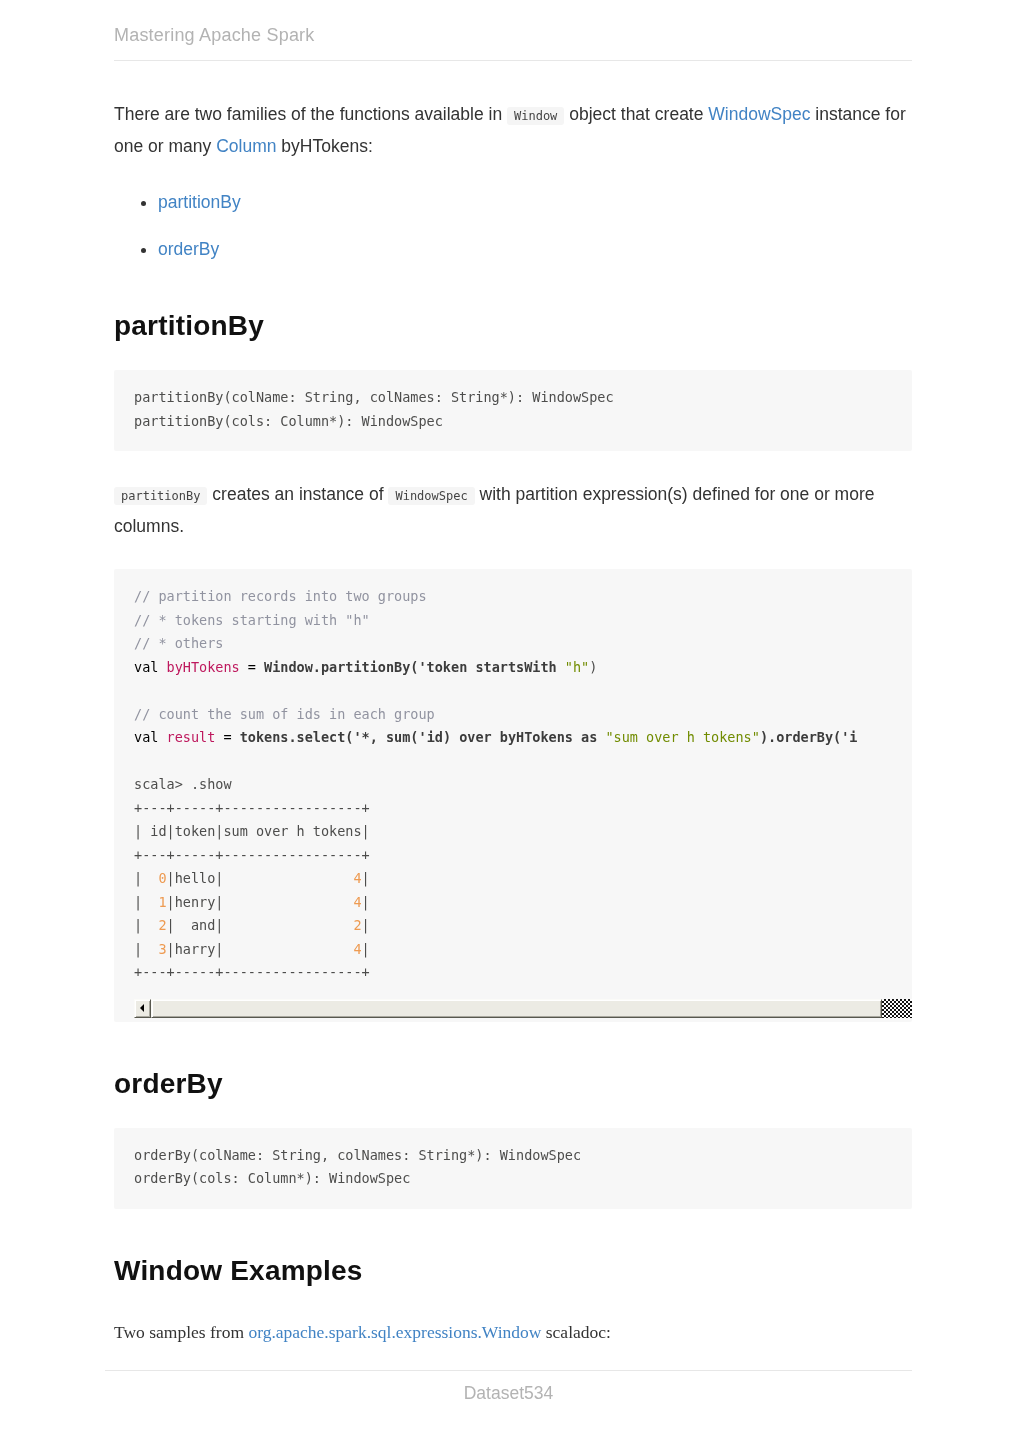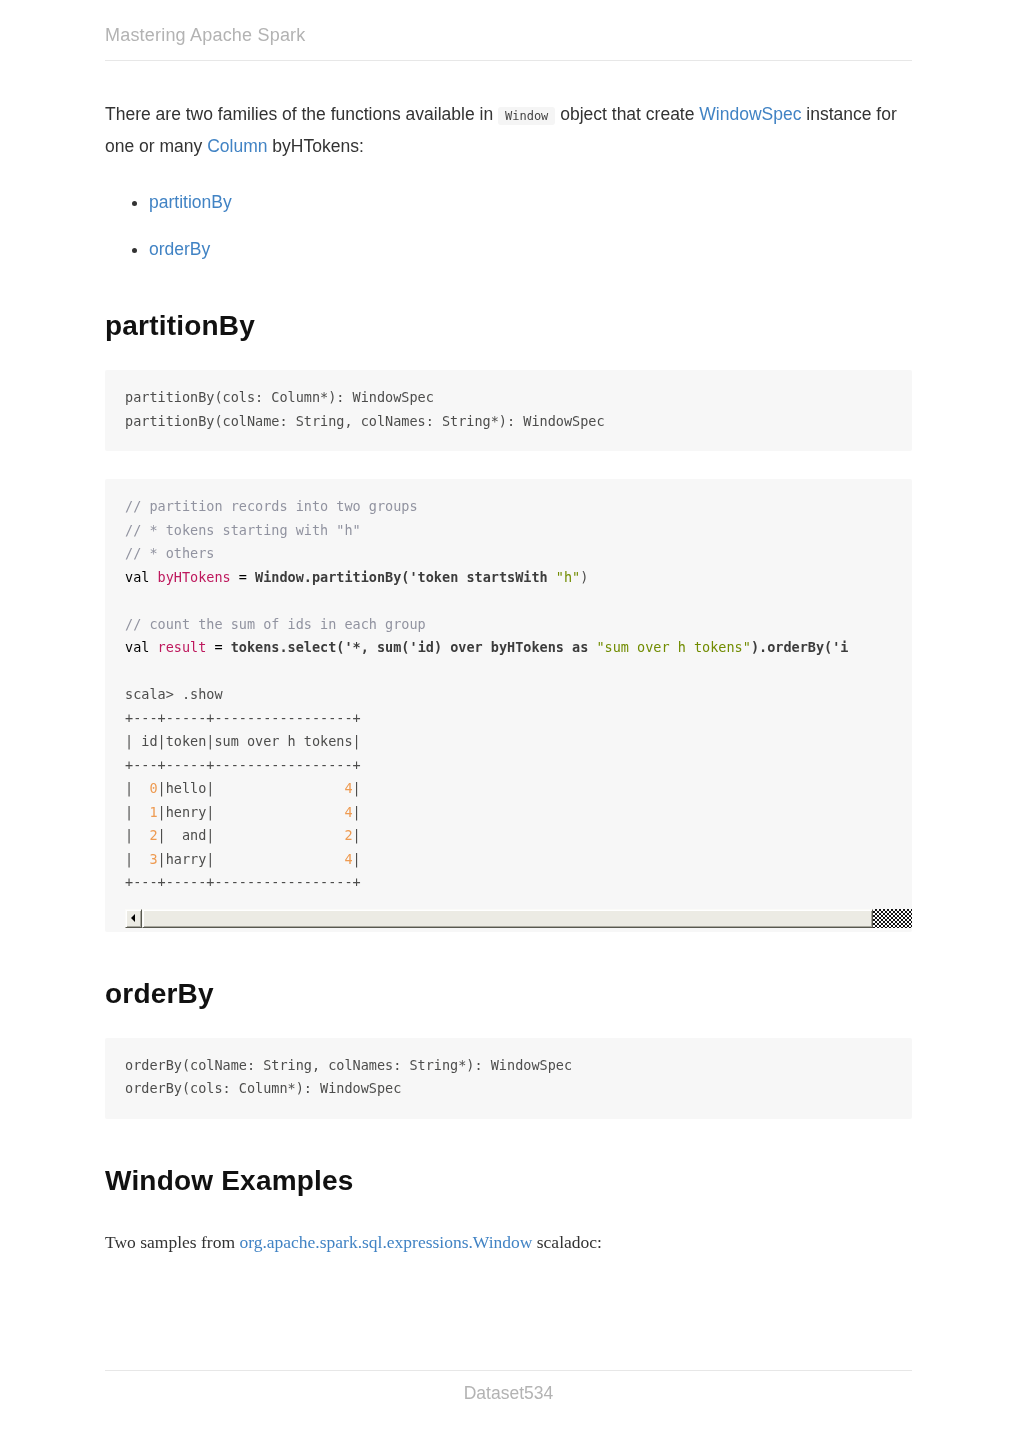--- a/index.html
+++ b/index.html
@@ -4,20 +4,21 @@
 <style>
   * { margin:0; padding:0; box-sizing:border-box; }
   html,body { background:#fff; }
   .page {
     position:relative;
     width:1019px; height:1440px;
     background:#fff;
     font-family:"Liberation Sans", sans-serif;
     color:#333;
     overflow:hidden;
+    padding-left:9px;
   }
   .content { padding:0 107px 0 105px; }
 
   
   .book-header { padding-top:25px; }
   .book-title { font-size:18px; color:#b3b3b3; font-weight:400; letter-spacing:0.2px; }
   .rule { border:none; border-top:1px solid #e7e7e7; margin-top:14px; }
 
   
   p.body-text { font-size:17.5px; line-height:30px; color:#333; }
@@ -113,22 +114,23 @@
       <li>
         <a class="link" href="#">partitionBy</a>
       </li>
       <li>
         <a class="link" href="#">orderBy</a>
       </li>
     </ul>
 
     <h1 class="section-heading">partitionBy</h1>
 
-    <pre class="code-block"><div class="code-line"><span class="tok-plain">partitionBy(cols: Column*): WindowSpec</span></div><div class="code-line"><span class="tok-plain">partitionBy(colName: String, colNames: String*): WindowSpec</span></div></pre>
+    <pre class="code-block"><div class="code-line"><span class="tok-plain">partitionBy(colName: String, colNames: String*): WindowSpec</span></div><div class="code-line"><span class="tok-plain">partitionBy(cols: Column*): WindowSpec</span></div></pre>
 
+    <p class="body-text" style="margin-top:28px;"><code class="inline-code">partitionBy</code><span> creates an instance of </span><code class="inline-code">WindowSpec</code><span> with partition expression(s) defined for one or more columns.</span></p>
 
     <div class="code-block" style="padding-bottom:2px;">
       <pre><div class="code-line"><span class="tok-cmt">// partition records into two groups</span></div><div class="code-line"><span class="tok-cmt">// * tokens starting with "h"</span></div><div class="code-line"><span class="tok-cmt">// * others</span></div><div class="code-line"><span class="tok-kw">val</span><span class="tok-var"> byHTokens </span><span class="tok-kw">=</span><span class="tok-fn"> Window.partitionBy('token startsWith </span><span class="tok-str">"h"</span><span class="tok-plain">)</span></div><div class="code-line">&nbsp;</div><div class="code-line"><span class="tok-cmt">// count the sum of ids in each group</span></div><div class="code-line"><span class="tok-kw">val</span><span class="tok-var"> result </span><span class="tok-kw">=</span><span class="tok-fn"> tokens.select('*, sum('id) over byHTokens as </span><span class="tok-str">"sum over h tokens"</span><span class="tok-fn">).orderBy('i</span></div><div class="code-line">&nbsp;</div><div class="code-line"><span class="tok-plain">scala&gt; .show</span></div><div class="code-line"><span class="tok-plain">+---+-----+-----------------+</span></div><div class="code-line"><span class="tok-plain">| id|token|sum over h tokens|</span></div><div class="code-line"><span class="tok-plain">+---+-----+-----------------+</span></div><div class="code-line"><span class="tok-plain">|  </span><span class="tok-num">0</span><span class="tok-plain">|hello|                </span><span class="tok-num">4</span><span class="tok-plain">|</span></div><div class="code-line"><span class="tok-plain">|  </span><span class="tok-num">1</span><span class="tok-plain">|henry|                </span><span class="tok-num">4</span><span class="tok-plain">|</span></div><div class="code-line"><span class="tok-plain">|  </span><span class="tok-num">2</span><span class="tok-plain">|  and|                </span><span class="tok-num">2</span><span class="tok-plain">|</span></div><div class="code-line"><span class="tok-plain">|  </span><span class="tok-num">3</span><span class="tok-plain">|harry|                </span><span class="tok-num">4</span><span class="tok-plain">|</span></div><div class="code-line"><span class="tok-plain">+---+-----+-----------------+</span></div></pre>
       <div class="hscrollbar">
         <div class="sb-btn">
           <span class="tri tri-left"></span>
         </div>
         <div class="sb-thumb"></div>
         <div class="sb-checker"></div>
 

